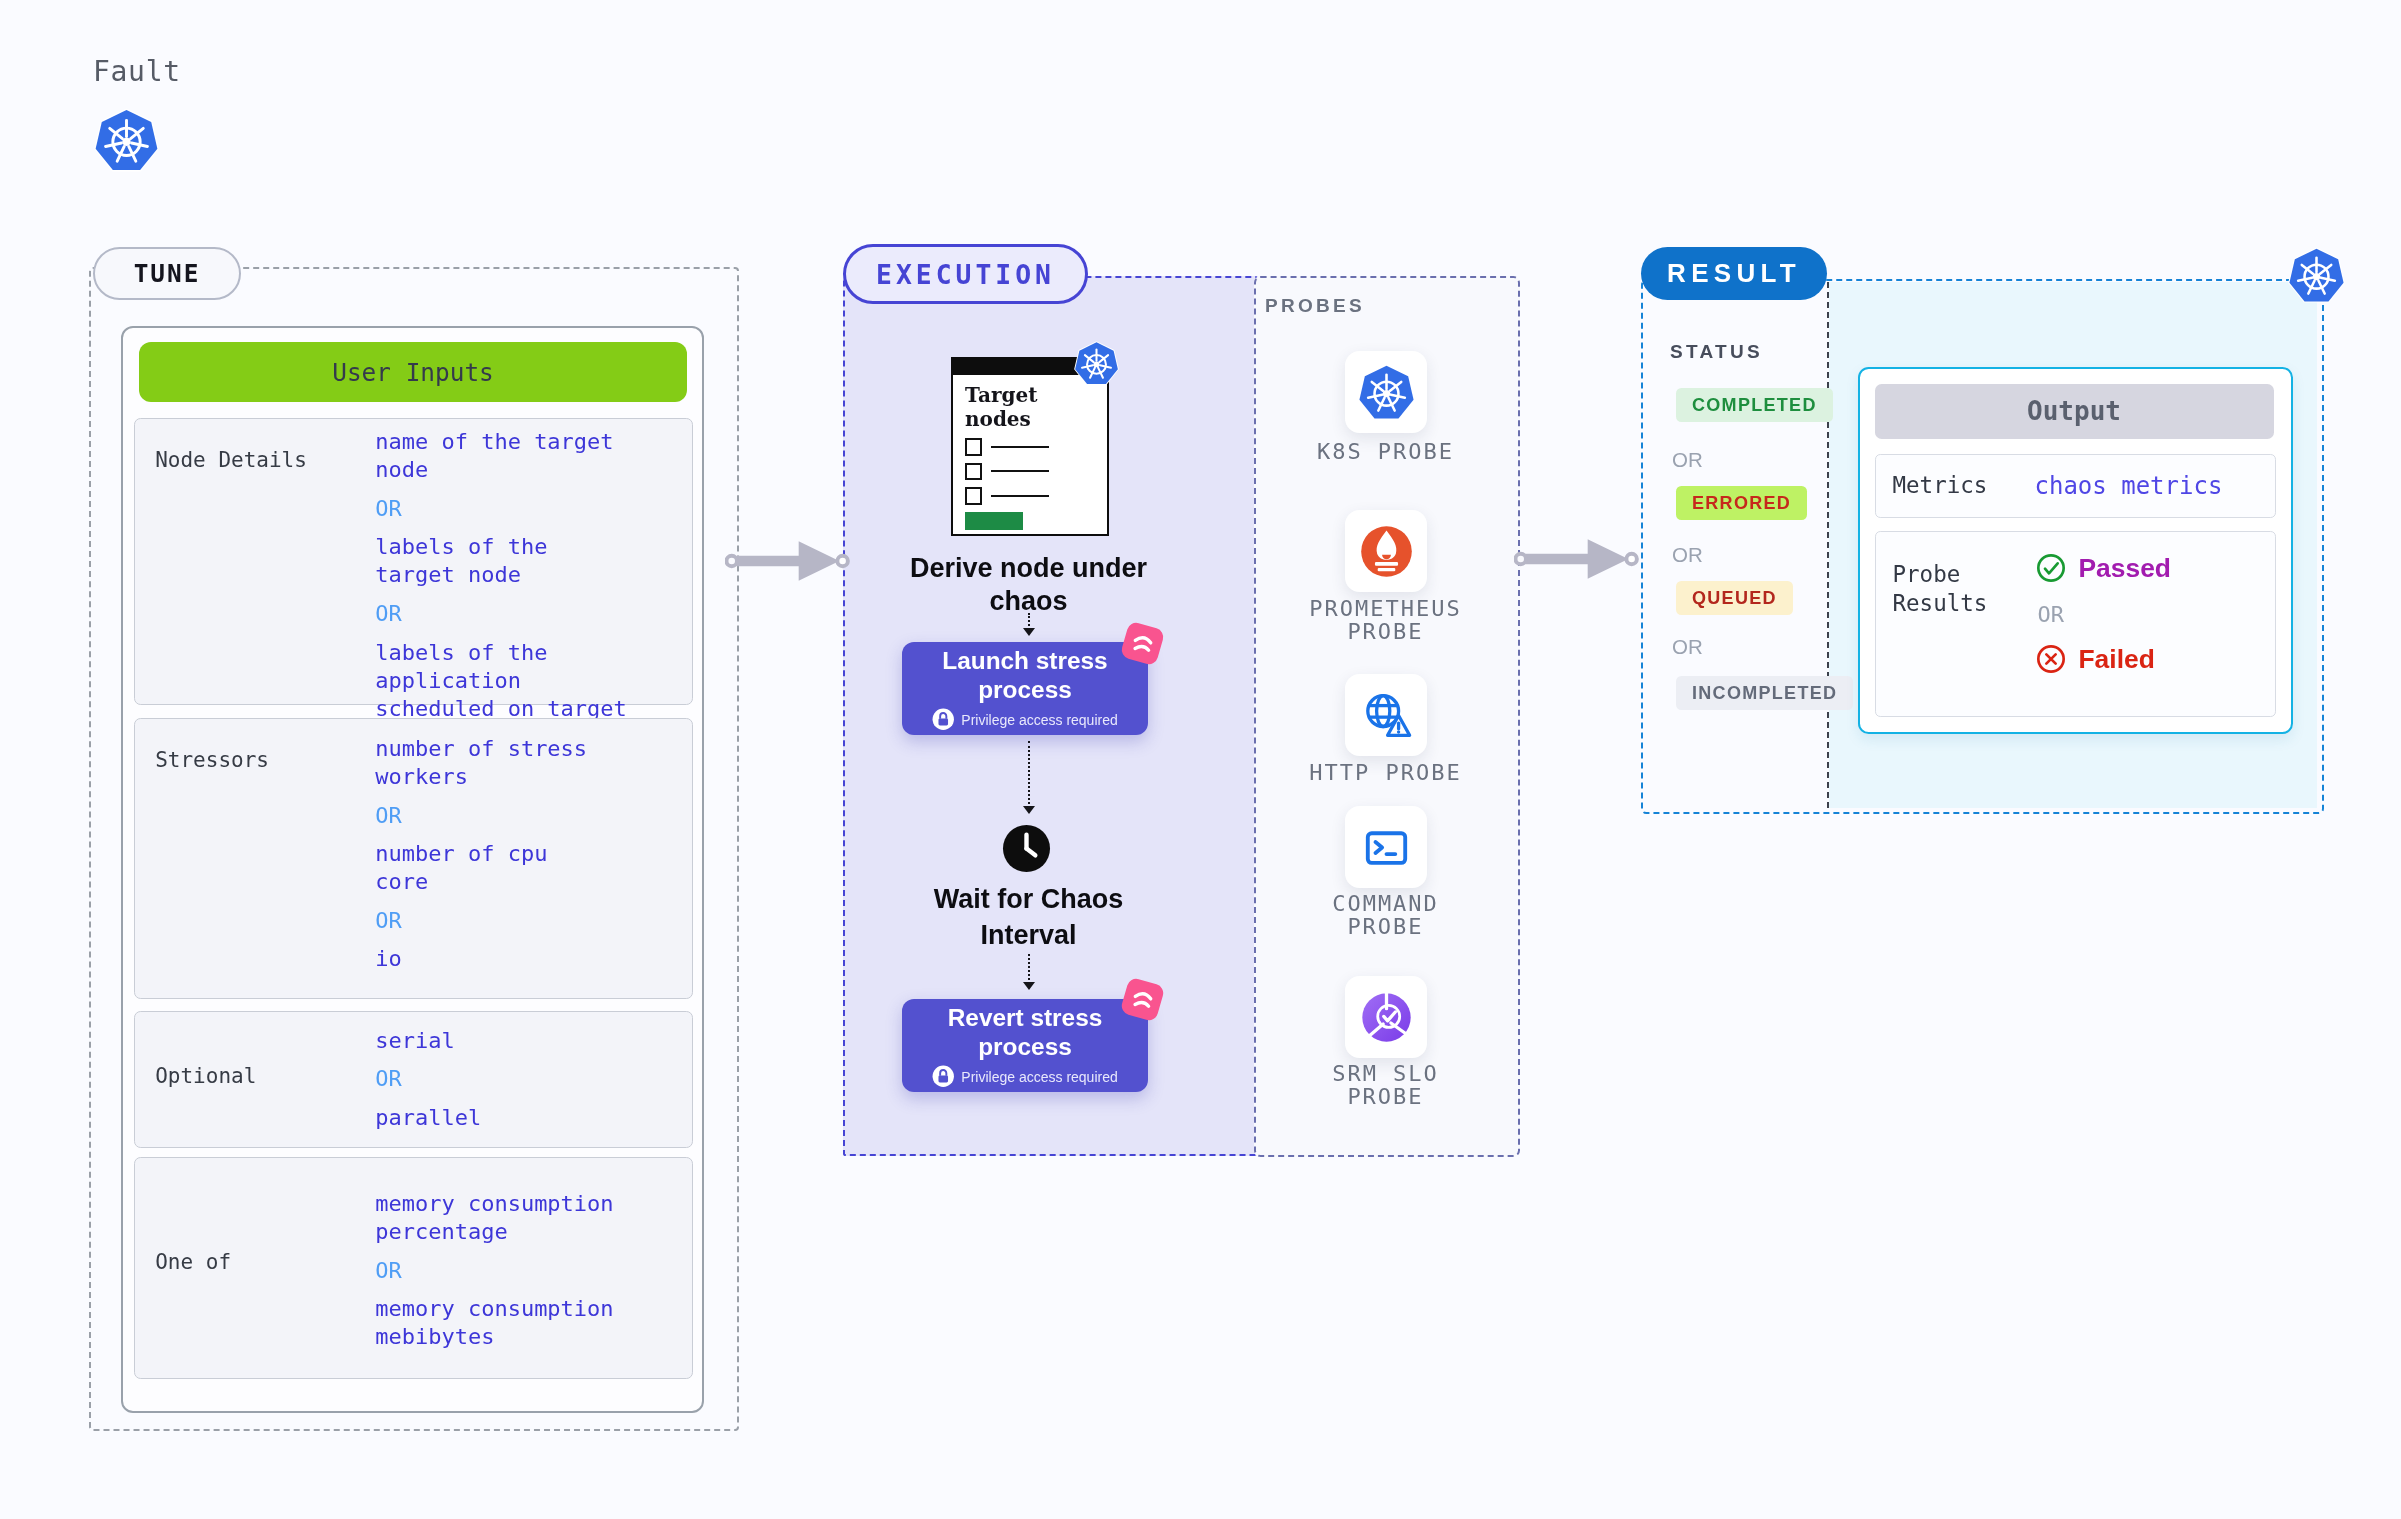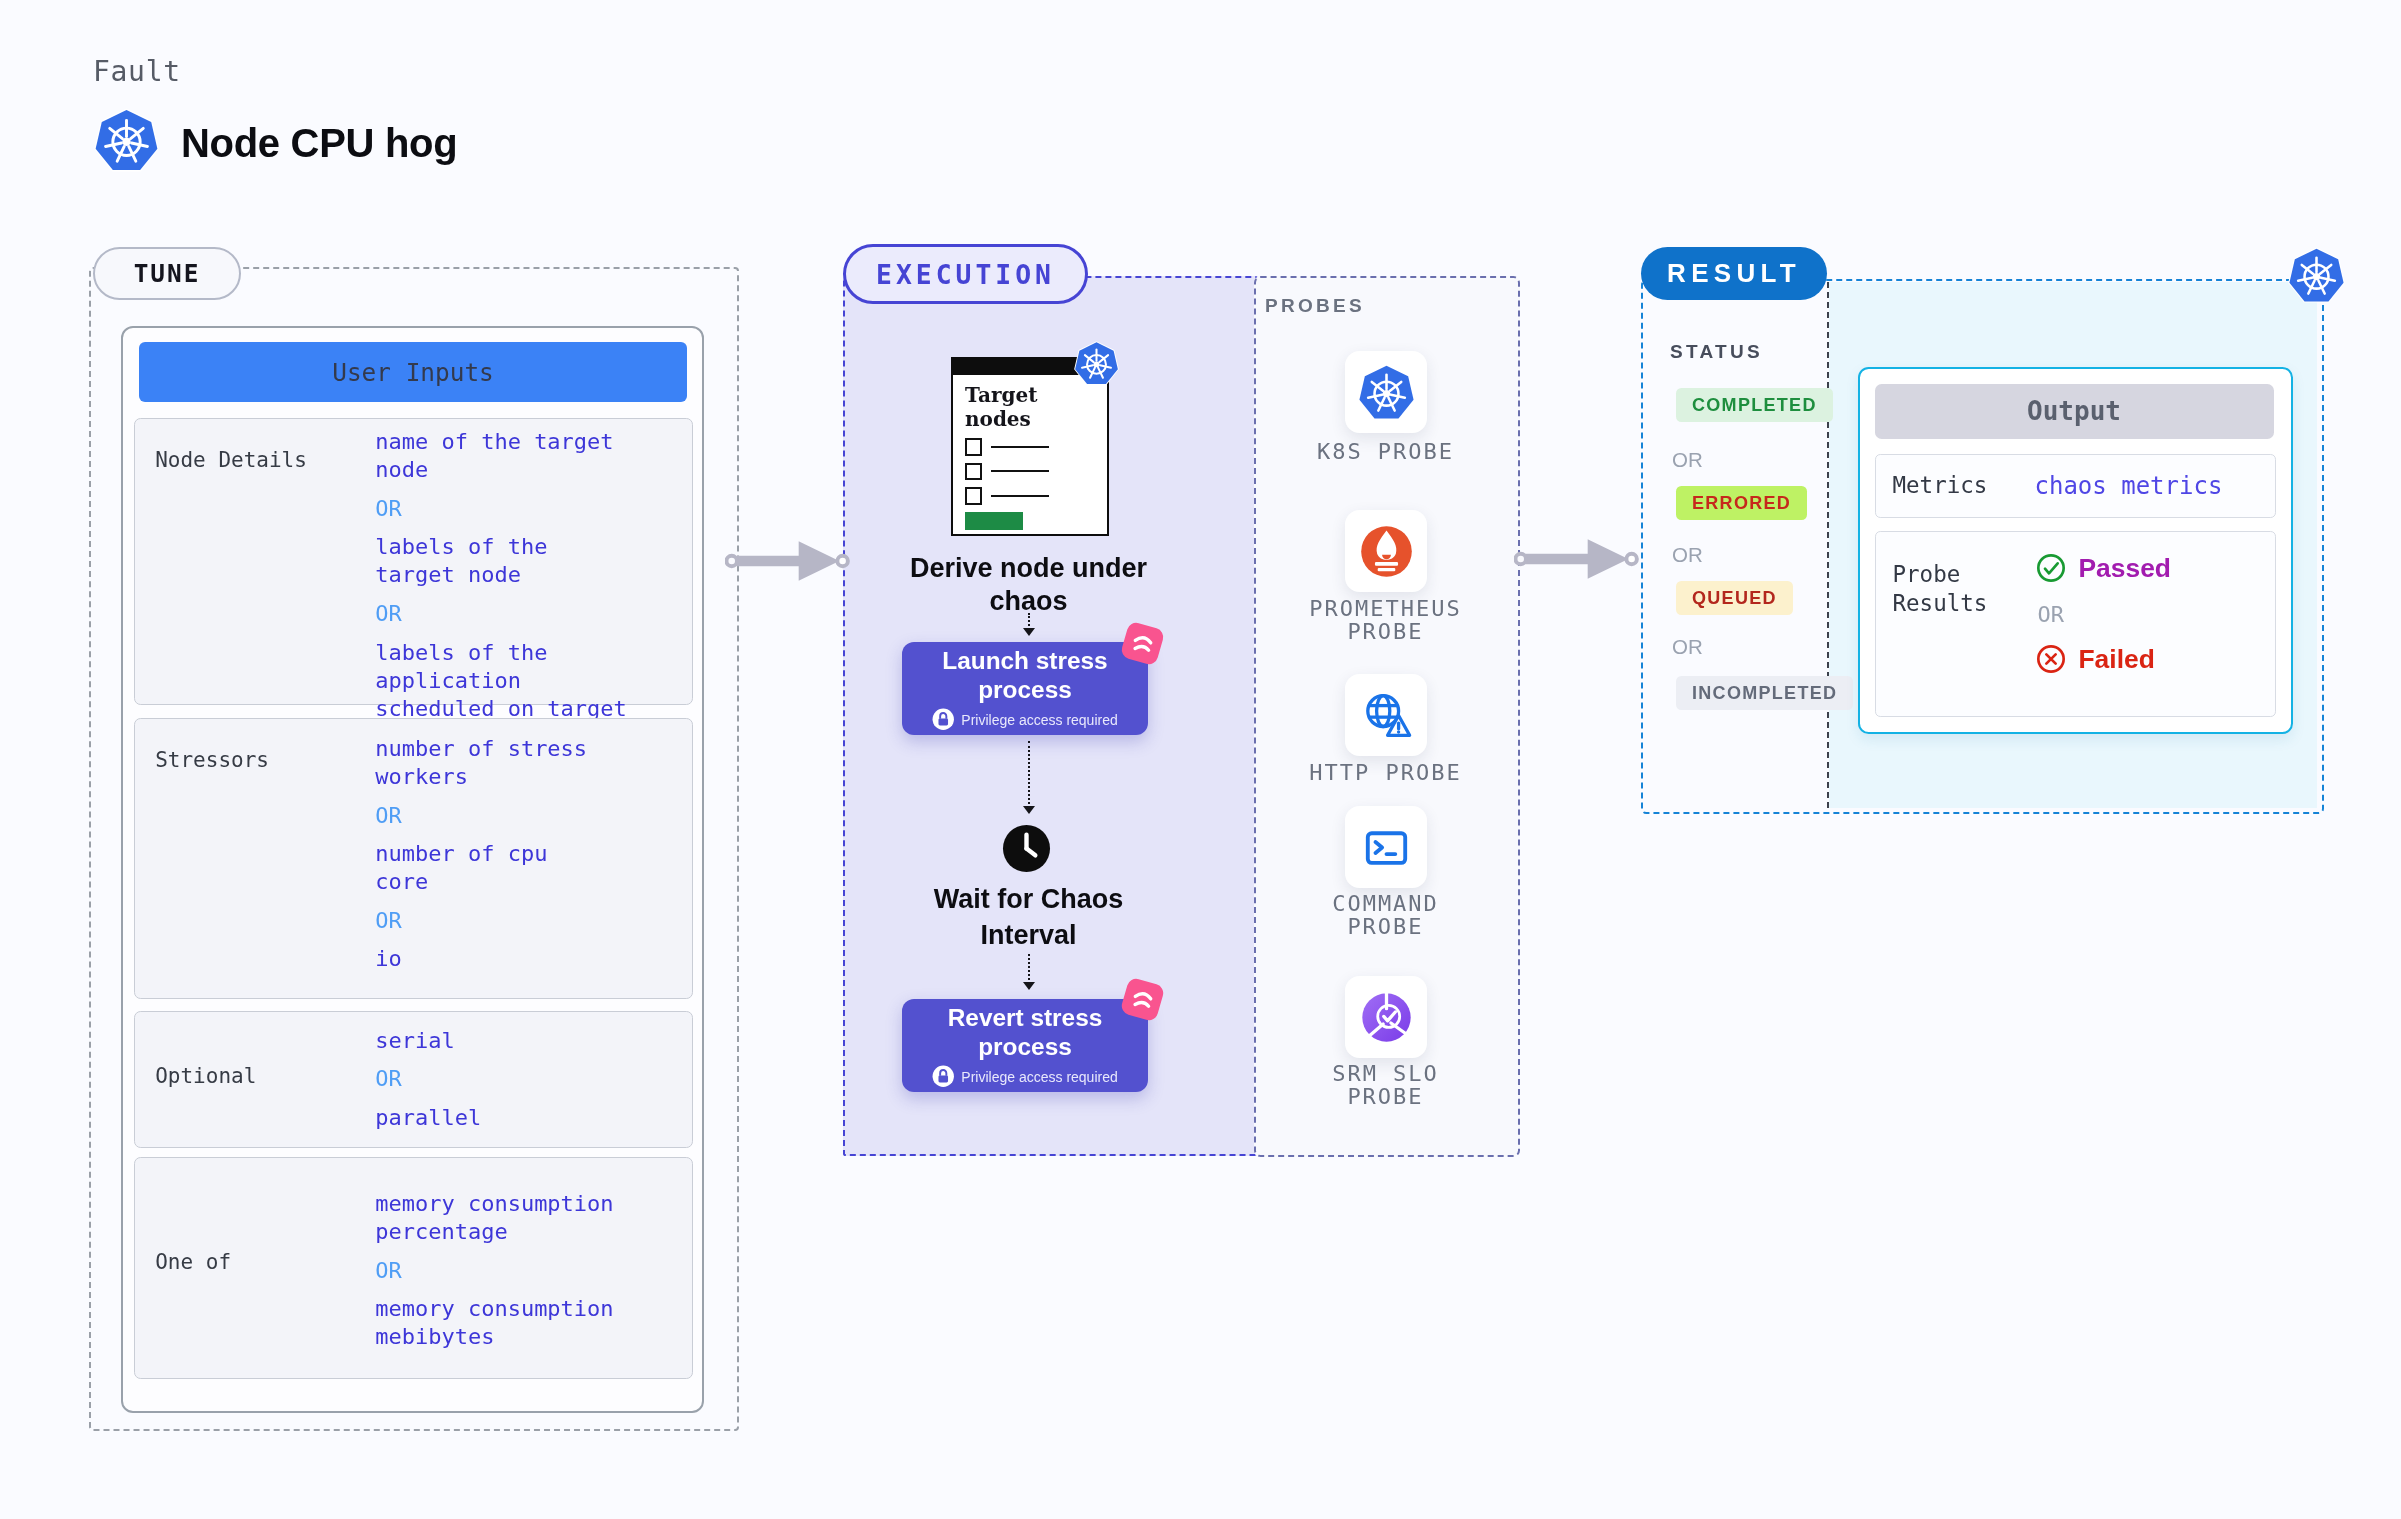--- a/index.html
+++ b/index.html
@@ -19,21 +19,21 @@
   .tune-pill{left:93px;top:247px;width:144px;height:49px;background:#f7f8fc;border:2px solid #b4b9c8;
              font-size:24.4px;font-weight:700;letter-spacing:2px;color:#15151e;font-family:"DejaVu Sans Mono",monospace;}
   .exec-pill{left:843px;top:244px;width:239px;height:54px;background:#ebebfc;border:3.3px solid #4644d4;
              font-size:26.4px;font-weight:700;letter-spacing:4px;color:#4644d4;font-family:"DejaVu Sans Mono",monospace;}
   .result-pill{left:1641px;top:247px;width:186px;height:53px;background:#0f72ca;
              font-size:26px;font-weight:700;letter-spacing:5.3px;color:#ffffff;}
 
   
   .tune-box{left:89px;top:267px;width:646px;height:1160px;border:2px dashed #9aa0a8;border-radius:4px;}
   .ui-card{left:121px;top:326px;width:579px;height:1083px;background:#fdfdff;border:2px solid #99a1ab;border-radius:12px;}
-  .ui-head{left:16px;top:14px;width:548px;height:60px;background:#3b82f6;border-radius:6px;
+  .ui-head{left:16px;top:14px;width:548px;height:60px;background:#84cc16;border-radius:12px;
            display:flex;align-items:center;justify-content:center;font-size:24.4px;color:#343a4c;}
   .trow{left:11.2px;width:557px;background:#f3f4f9;border:1.3px solid #c9cdd6;border-radius:6.6px;}
   .trow-label{position:absolute;left:20px;font-size:21px;color:#363b45;}
   .tvals{position:absolute;left:240px;font-size:22px;line-height:28px;}
   .opt{color:#3d36d8;margin-bottom:10.6px;}
   .tor{color:#4f9df5;margin:0 0 10.6px 0;}
 
   
   .arrow{z-index:8;}
 
@@ -121,21 +121,20 @@
         <stop offset="0" stop-color="#a06ef5"></stop>
           <stop offset="1" stop-color="#7a3be8"></stop>
       </linearGradient>
     </defs>
   </svg>
 
   <div class="abs kicker mono">Fault</div>
   <svg class="abs k8s-header" viewBox="0 0 100 100">
       <use href="#k8s-sym"></use>
     </svg>
-  <div class="abs page-title">Node CPU hog</div>
 
   <div class="abs tune-box"></div>
   <div class="abs pill tune-pill">TUNE</div>
 
   <div class="abs ui-card">
     <div class="abs ui-head mono">User Inputs</div>
 
     <div class="abs trow" style="top:90px;height:285px;">
       <span class="trow-label mono" style="top:29px;">Node Details</span>
       <div class="tvals mono" style="top:9.2px;">

